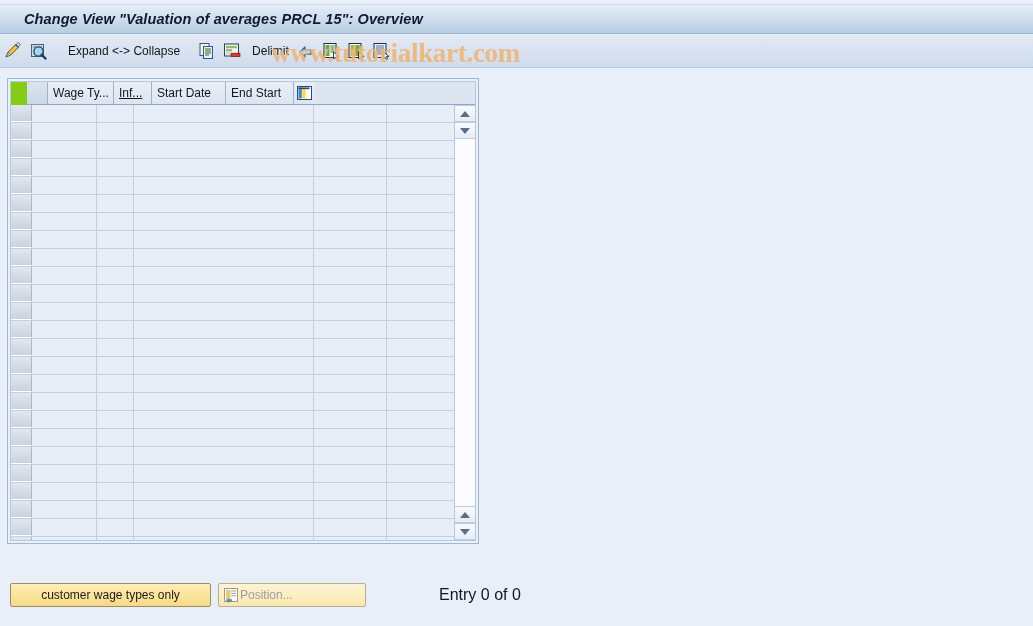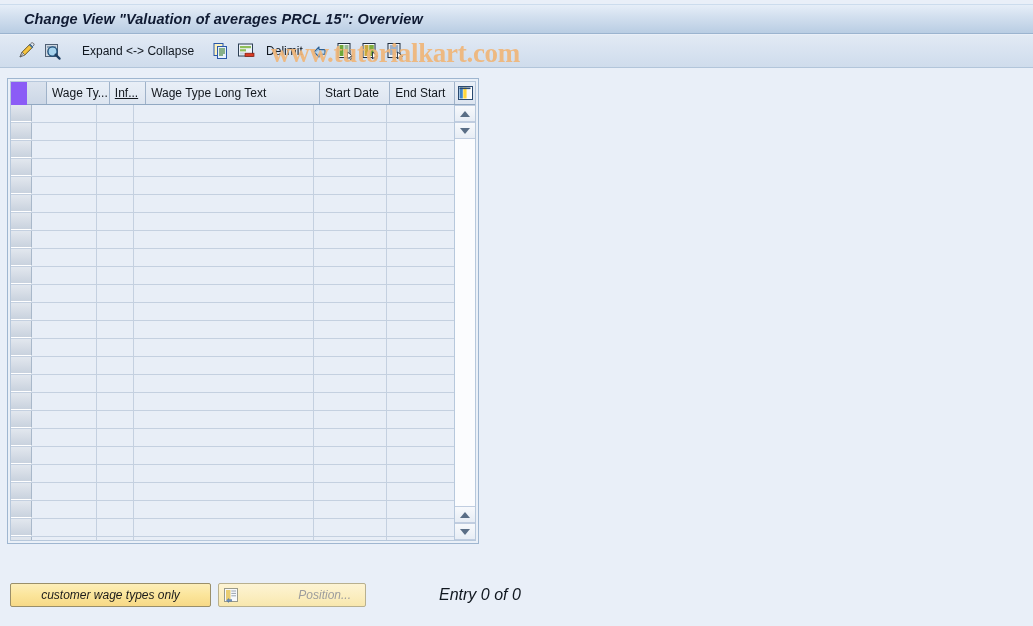--- a/index.html
+++ b/index.html
@@ -43,21 +43,21 @@
   
   #toolbar {
     position: absolute;
     left: 0; top: 35px;
     width: 1033px; height: 33px;
     background: linear-gradient(to bottom, #e2eaf4 0%, #d7e2f0 55%, #cfdcec 100%);
     border-bottom: 1px solid #b2c5da;
     box-sizing: border-box;
     display: flex;
     align-items: center;
-    padding-left: 16px;
+    padding-left: 2px;
   }
   .tb-btn {
     width: 22px; height: 22px;
     display: inline-flex;
     align-items: center;
     justify-content: center;
     margin-right: 3px;
     cursor: pointer;
     position: relative;
   }
@@ -95,21 +95,21 @@
     height: 466px;
     background: #eaf0f8;
     border: 1px solid #9fb6d0;
     box-sizing: border-box;
     padding: 2px;
   }
   #table-inner {
     width: 100%; height: 100%;
     border: 1px solid #b7c8dc;
     box-sizing: border-box;
-    background: #8b5cf6;
+    background: #84cc16;
     position: relative;
     overflow: hidden;
     padding-left: 16px;
   }
 
   
   #thead {
     display: flex;
     height: 23px;
     box-sizing: border-box;
@@ -215,21 +215,21 @@
     border-left: 5px solid transparent;
     border-right: 5px solid transparent;
   }
   .arrow-up  { border-bottom: 6px solid #5a6e86; }
   .arrow-down{ border-top: 6px solid #5a6e86; }
 
   
   #footer {
     position: absolute;
     left: 0; top: 583px;
-    width: 1033px; height: 26px; font-style: italic;
+    width: 1033px; height: 26px;
   }
   #btn-customer {
     position: absolute;
     left: 10px; top: 0;
     width: 201px; height: 24px;
     background: linear-gradient(to bottom, #fdeeb9 0%, #fbe59b 50%, #f7d987 100%);
     border: 1px solid #9a8f6a;
     border-radius: 2px;
     font-size: 12px;
     color: #1b1b1b;
@@ -254,21 +254,21 @@
   #pos-icon {
     width: 18px; height: 18px;
     margin-left: 3px;
     flex: none;
     display: flex;
     align-items: center;
     justify-content: center;
   }
   #pos-label {
     flex: 1;
-    text-align: right;
+    text-align: left;
     font-size: 12px;
     color: #9d9d9d;
     padding-right: 14px;
   }
   #entry-status {
     position: absolute;
     left: 439px; top: 0;
     height: 24px;
     line-height: 24px;
     font-size: 16px;
@@ -382,21 +382,20 @@
 
 <div id="watermark">www.tutorialkart.com</div>
 
 <div id="table-panel">
   <div id="table-inner">
 
     <div id="thead">
       <div class="th corner"></div>
       <div class="th c-wt">Wage Ty...</div>
       <div class="th c-inf">Inf...</div>
-      <div class="th c-long">Wage Type Long Text</div>
       <div class="th c-sd">Start Date</div>
       <div class="th c-ed">End Start</div>
       <div class="th c-icon">
         <svg width="15" height="14" viewBox="0 0 15 14">
           <rect x="0.5" y="0.5" width="14" height="13" fill="#ffffff" stroke="#2a4a70" stroke-width="1"></rect>
           <rect x="1.5" y="1.5" width="3.3" height="11" fill="#3f84c6"></rect>
           <rect x="5.3" y="1.5" width="3.3" height="11" fill="#ffd63a"></rect>
           <rect x="9.1" y="1.5" width="3.3" height="11" fill="#f4f7fb"></rect>
           <rect x="1.5" y="1.5" width="11" height="1.6" fill="#2a4a70"></rect>
         </svg>

